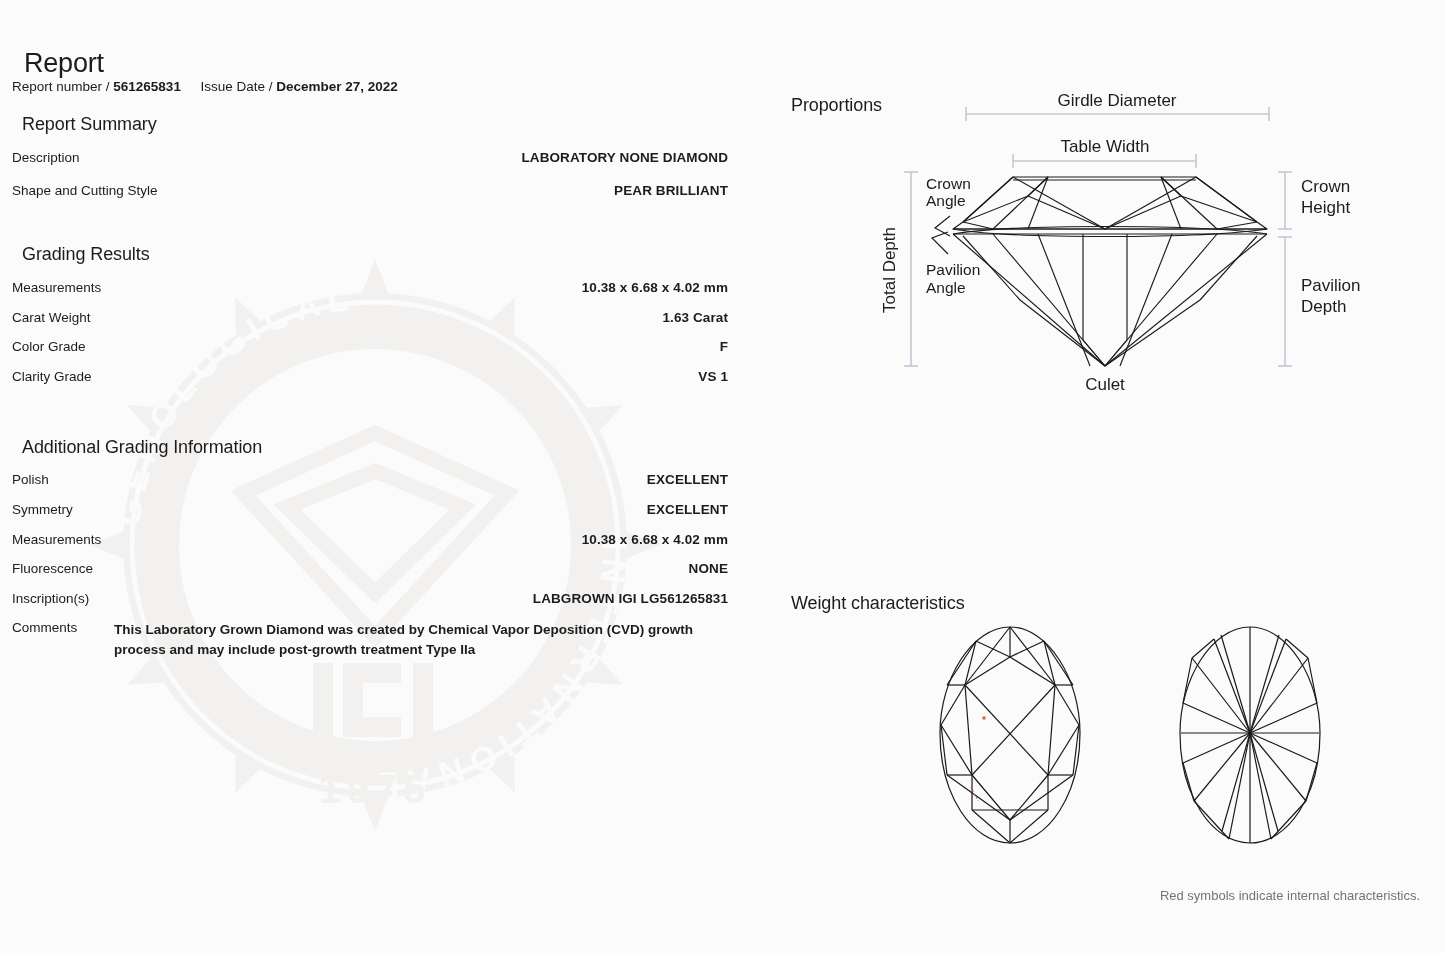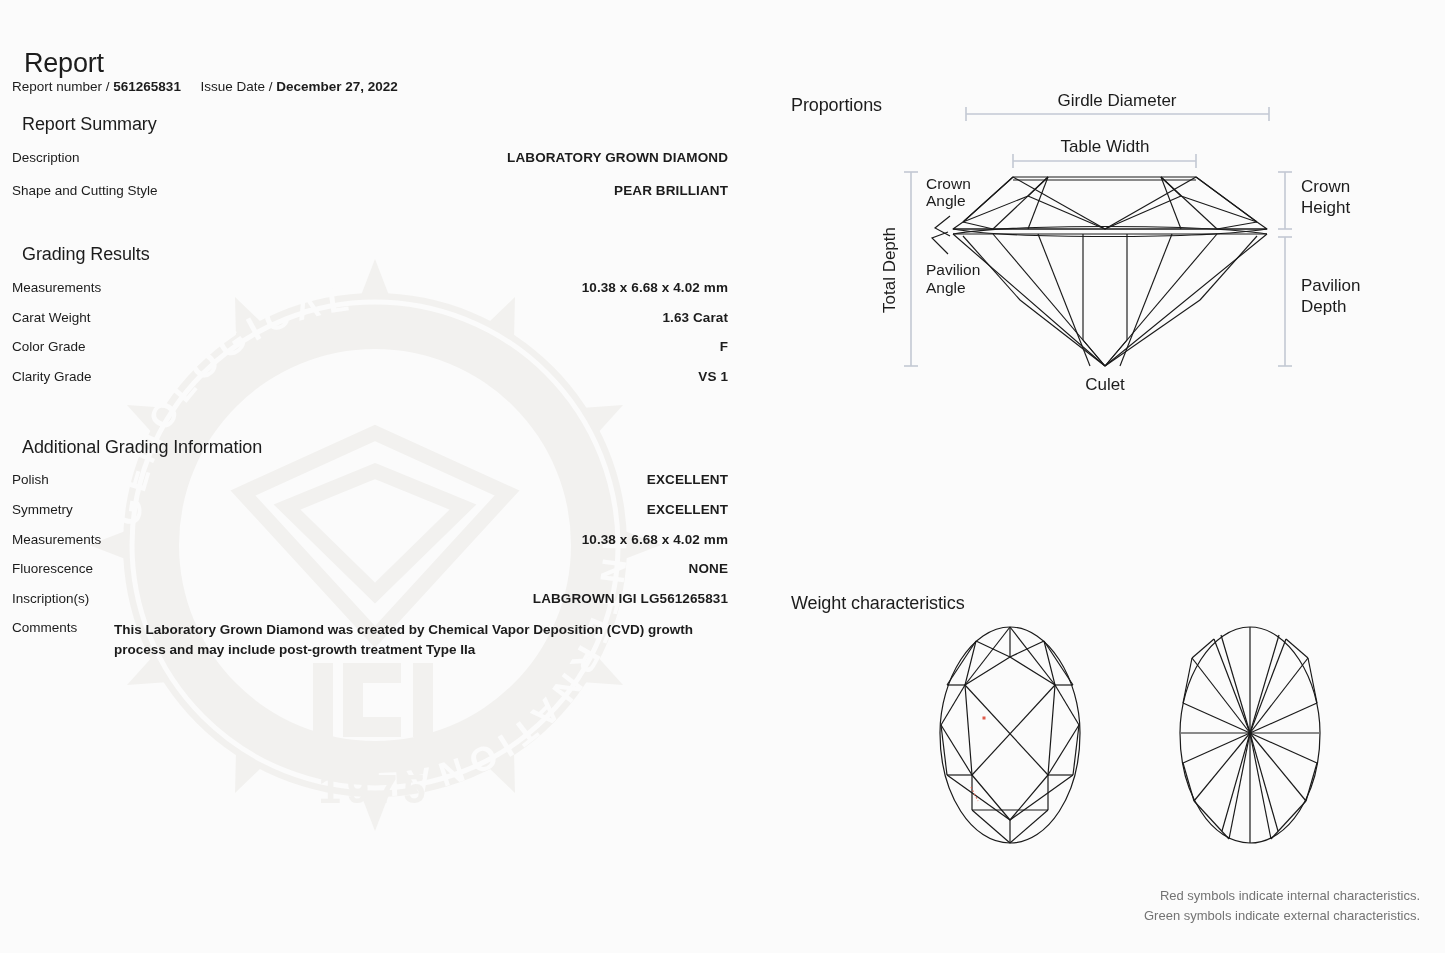--- a/index.html
+++ b/index.html
@@ -206,21 +206,21 @@
       <span class="val">561265831</span>
       <span class="meta-gap"></span>
       <span class="lbl">Issue Date /</span>
       <span class="val">December 27, 2022</span>
     </div>
 
     <div class="section-head" style="top:114px;">Report Summary</div>
 
     <div class="row" style="top:150px;">
       <span class="k">Description</span>
-      <span class="v">LABORATORY GROWN DIAMOND</span>
+      <span class="v">LABORATORY NONE DIAMOND</span>
     </div>
     <div class="row" style="top:183px;">
       <span class="k">Shape and Cutting Style</span>
       <span class="v">PEAR BRILLIANT</span>
     </div>
 
     <div class="section-head" style="top:244px;">Grading Results</div>
 
     <div class="row" style="top:280px;">
       <span class="k">Measurements</span>
@@ -454,16 +454,15 @@
         <line x1="528" y1="43" x2="537" y2="88"></line>
         <line x1="403" y1="148" x2="414" y2="186"></line>
         <line x1="537" y1="148" x2="526" y2="186"></line>
         <line x1="414" y1="186" x2="449" y2="224"></line>
         <line x1="526" y1="186" x2="491" y2="224"></line>
       </g>
     </svg>
 
     <div class="legend">
       <div>Red symbols indicate internal characteristics.</div>
-      <div>Green symbols indicate external characteristics.</div>
     </div>
   </div>
 </div>
 
 </body></html>

